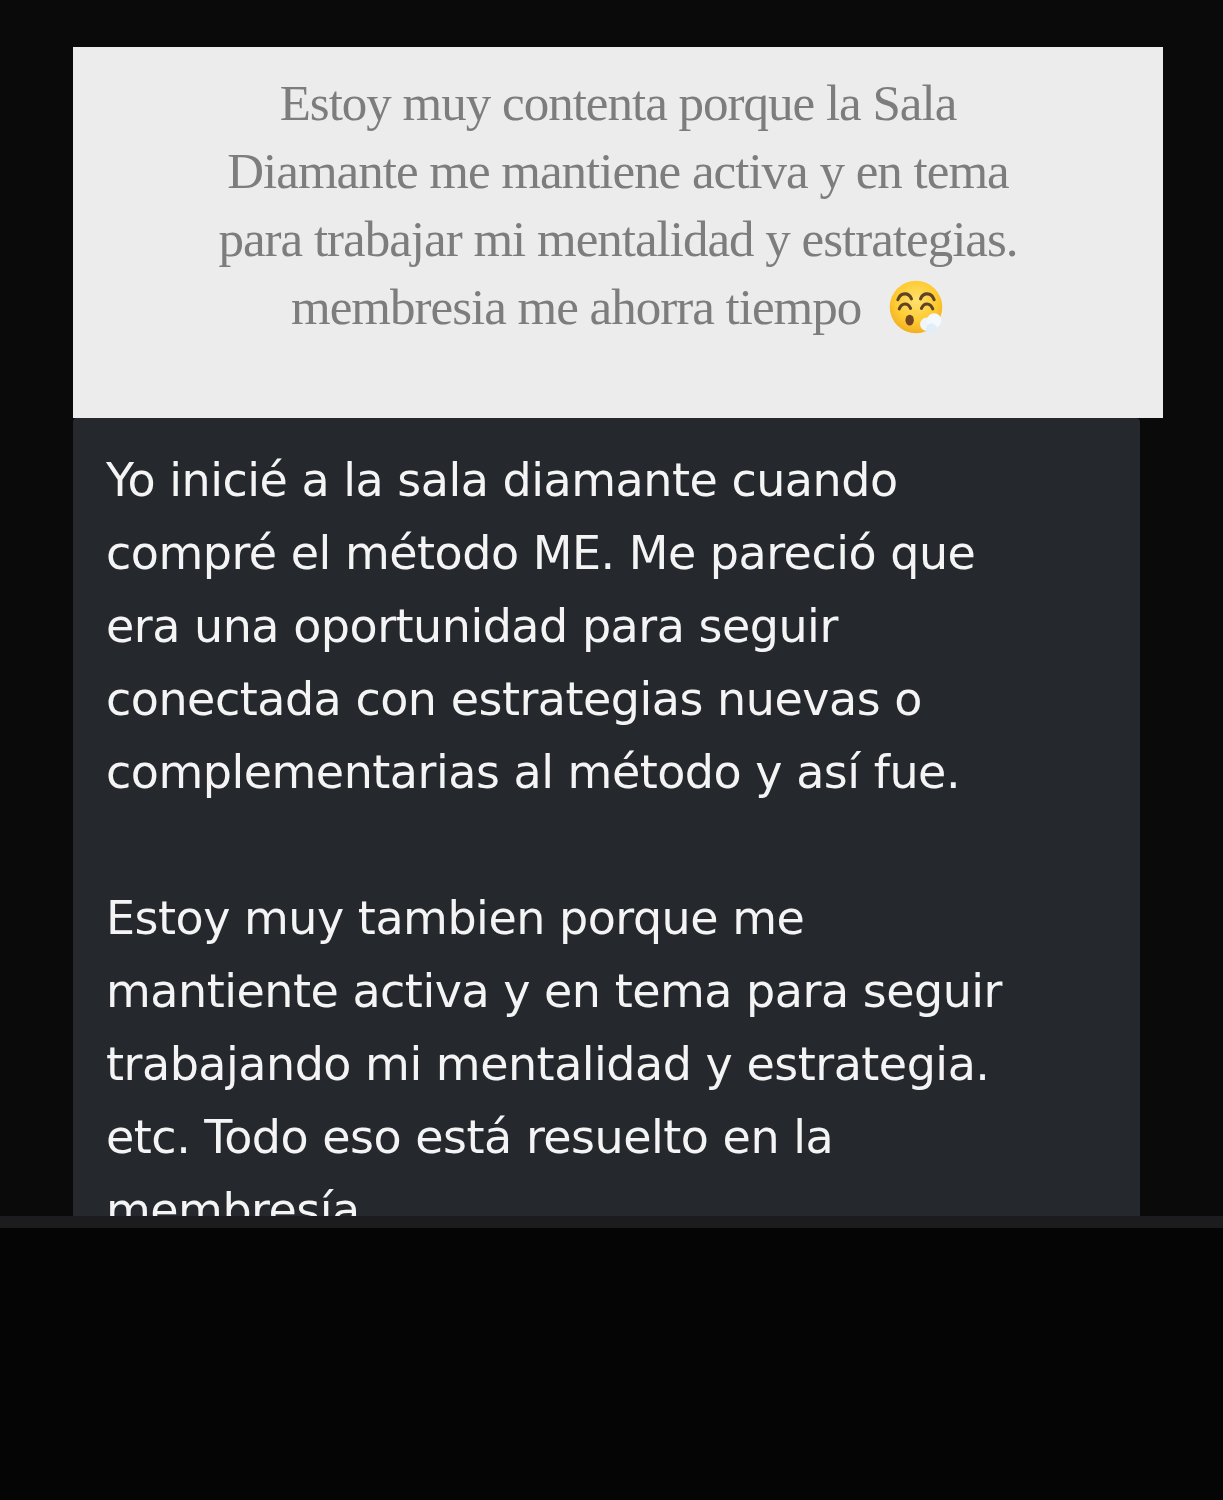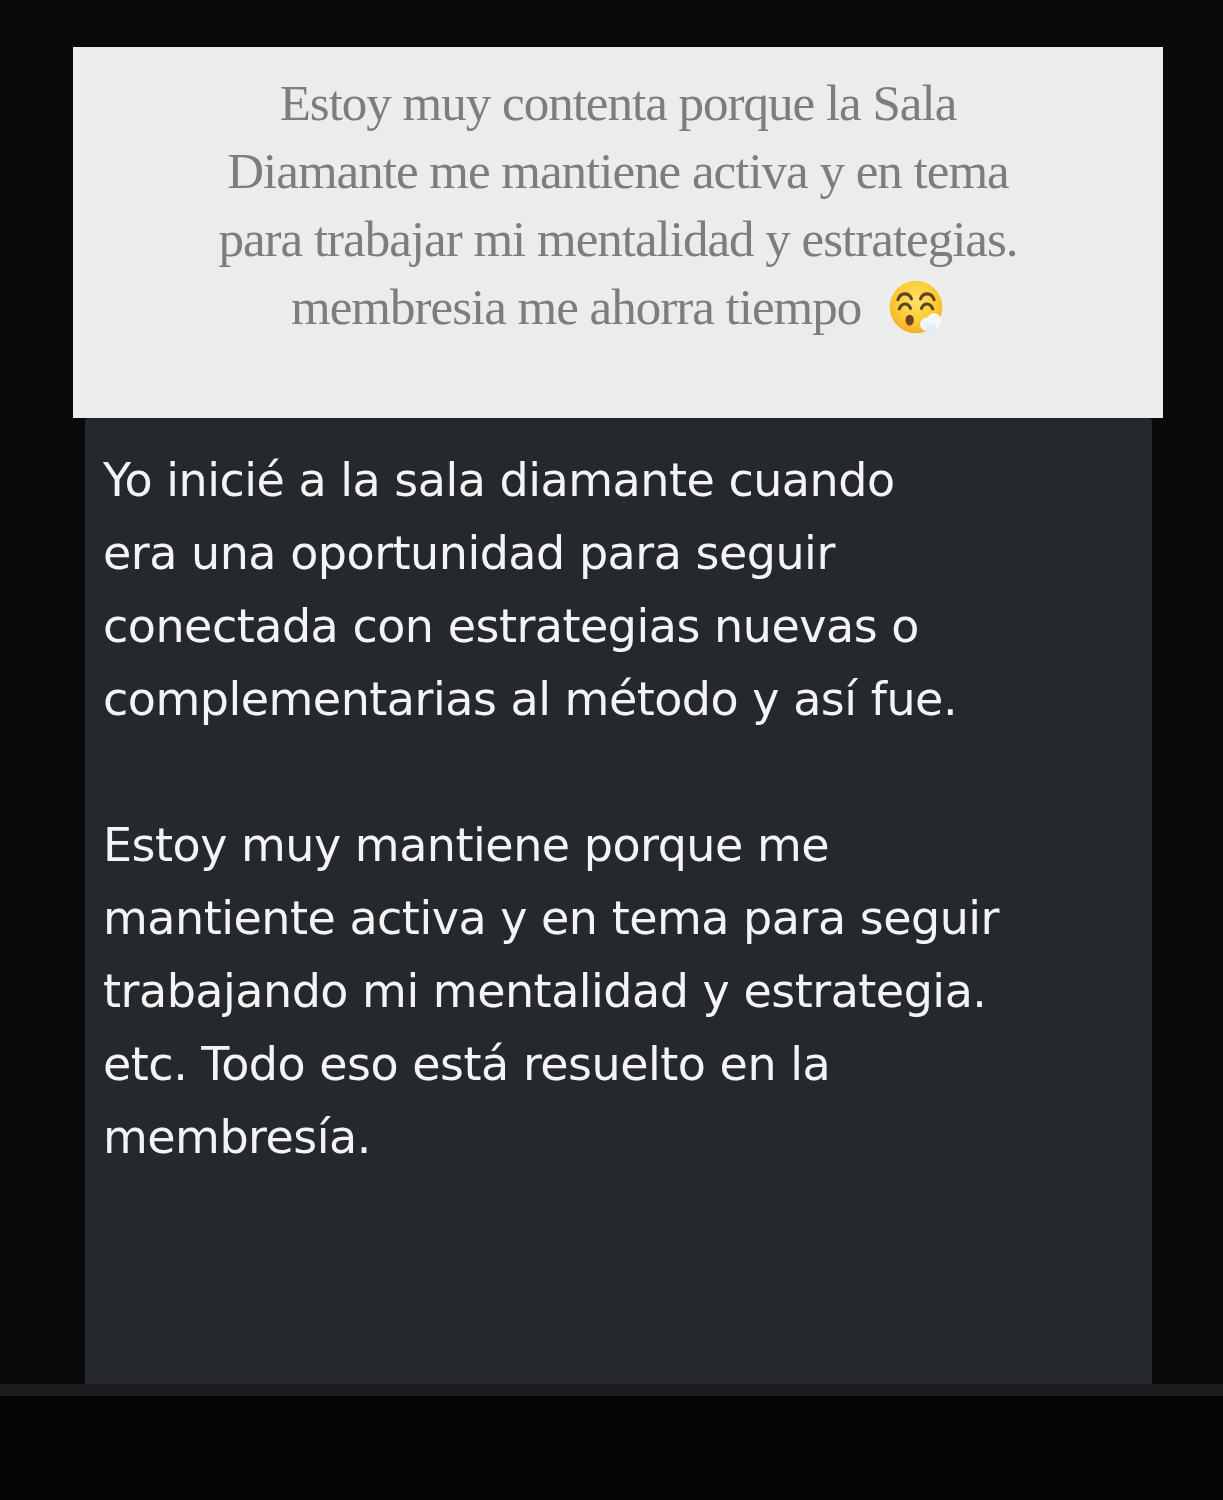--- a/index.html
+++ b/index.html
@@ -1,18 +1,18 @@
 <!DOCTYPE html>
 <html><head>
 <meta charset="utf-8">
 <style>
   html,body{margin:0;padding:0;background:#050506;}
   .stage{
     position:relative;
-    width:1223px;height:1396px;
+    width:1223px;height:1228px;
     background:#0a0a0b;
     overflow:hidden;
     font-family:"Liberation Sans", sans-serif;
   }
   
   .quote-box{
     position:absolute;left:73px;top:47px;
     width:1090px;height:371px;
     background:#ececec;
     box-sizing:border-box;
@@ -29,26 +29,25 @@
     display:inline-block;width:58px;height:58px;
     vertical-align:-12px;margin-left:14px;
   }
   
   .bubble{
     position:absolute;left:73px;top:418px;
     width:1067px;height:1049px;
     background:#25282c;
     border-radius:4px 4px 30px 30px;
     box-sizing:border-box;
-    padding:26px 30px 0 18px;
+    padding:26px 30px 0 33px;
     color:#f4f4f5;
     font-family:"DejaVu Sans","Liberation Sans",sans-serif;
     font-size:46px;line-height:73px;
     letter-spacing:-0.5px;
-    margin-left:12px;
   }
   .m-line{white-space:nowrap;}
   .para-gap{height:73px;}
   .timestamp{
     position:absolute;right:34px;bottom:22px;
     font-size:42px;line-height:35px;
     color:#9aa0a5;letter-spacing:0;
     font-family:"DejaVu Sans","Liberation Sans",sans-serif;
   }
   .tail{
@@ -97,27 +96,28 @@
       </svg>
     </div>
   </div>
 
   <div class="bubble">
     <svg class="tail" viewBox="0 0 25 68" aria-hidden="true">
       <path d="M25 0 C25 28 17 49 4.5 60.5 C1 63.5 2.5 68 7.5 68 L25 68 Z" fill="#25282c"></path>
     </svg>
 
     <div class="m-line">Yo inicié a la sala diamante cuando</div>
+    <div class="m-line">compré el método ME. Me pareció que</div>
     <div class="m-line">era una oportunidad para seguir</div>
     <div class="m-line">conectada con estrategias nuevas o</div>
     <div class="m-line">complementarias al método y así fue.</div>
 
     <div class="para-gap"></div>
 
-    <div class="m-line">Estoy muy mantiene porque me</div>
+    <div class="m-line">Estoy muy tambien porque me</div>
     <div class="m-line">mantiente activa y en tema para seguir</div>
     <div class="m-line">trabajando mi mentalidad y estrategia.</div>
     <div class="m-line">etc. Todo eso está resuelto en la</div>
     <div class="m-line">membresía.</div>
 
     <div class="timestamp">18:19</div>
   </div>
 
   <div class="bottom-band"></div>
 

